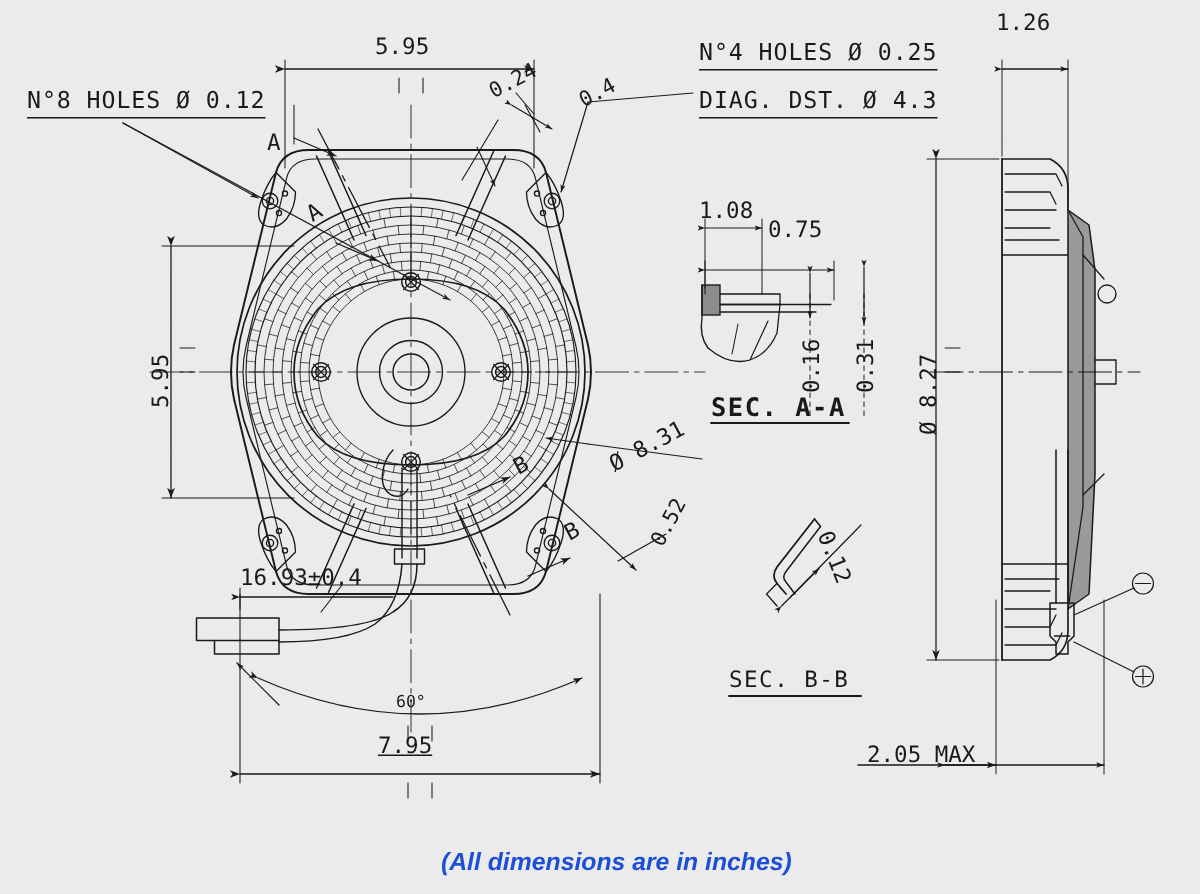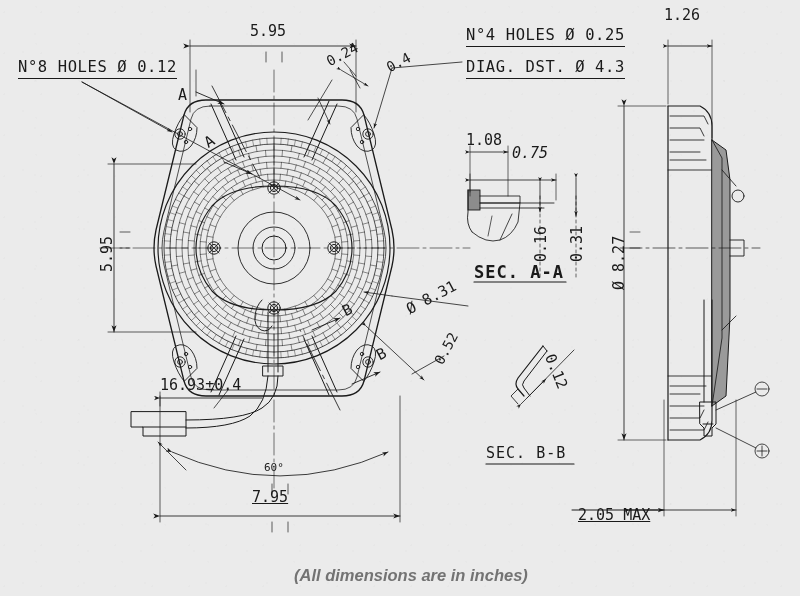--- a/index.html
+++ b/index.html
@@ -35,21 +35,21 @@
     font-family: "DejaVu Sans Mono", monospace;
     color: #1a1a1a;
     white-space: nowrap;
     line-height: 1;
   }
   .caption {
     position: absolute;
     font-family: "Liberation Sans", sans-serif;
     font-style: italic;
     font-weight: bold;
-    color: #737373;
+    color: #1d4ed8;
     white-space: nowrap;
   }
   .u { border-bottom: 1.4px solid #1a1a1a; padding-bottom: 2px; }
   .rot90 { transform-origin: 0 0; }
 </style>
 </head>
 <body>
 
 <div id="sheet">
 
@@ -716,27 +716,27 @@
   <div class="lbl" style="left:432px; top:360px; font-size:14px; transform:rotate(-62deg); transform-origin:0 0;">0.52</div>
 
   <div class="lbl" style="left:160px; top:378px; font-size:15px;">16.93±0.4</div>
 
   <div class="lbl" style="left:178px; top:88px; font-size:15px;">A</div>
   <div class="lbl" style="left:202px; top:138px; font-size:15px; transform:rotate(-32deg); transform-origin:0 0;">A</div>
   <div class="lbl" style="left:340px; top:306px; font-size:15px; transform:rotate(-28deg); transform-origin:0 0;">B</div>
   <div class="lbl" style="left:374px; top:350px; font-size:15px; transform:rotate(-28deg); transform-origin:0 0;">B</div>
 
   <div class="lbl" style="left:466px; top:112px; font-size:15px;margin-top:21px;">1.08</div>
-  <div class="lbl" style="left:512px; top:146px; font-size:15px;font-style:italic;">0.75</div>
+  <div class="lbl" style="left:512px; top:146px; font-size:15px;">0.75</div>
   <div class="lbl rot90" style="left:534px; top:262px; font-size:15px; transform:rotate(-90deg);">0.16</div>
   <div class="lbl rot90" style="left:570px; top:262px; font-size:15px; transform:rotate(-90deg);">0.31</div>
   <div class="lbl" style="left:474px; top:264px; font-size:17px; letter-spacing:1px;font-weight:bold;">SEC. A-A</div>
 
   <div class="lbl" style="left:556px; top:352px; font-size:15px; transform:rotate(68deg); transform-origin:0 0;">0.12</div>
   <div class="lbl" style="left:486px; top:446px; font-size:15px; letter-spacing:1px;">SEC. B-B</div>
 
   <div class="lbl" style="left:664px; top:8px; font-size:15px;">1.26</div>
   <div class="lbl rot90" style="left:612px; top:290px; font-size:15px; transform:rotate(-90deg);">Ø 8.27</div>
-  <div class="lbl" style="left:578px; top:508px; font-size:15px;text-decoration:underline;">2.05 MAX</div>
+  <div class="lbl" style="left:578px; top:496px; font-size:15px;">2.05 MAX</div>
 
   <div class="caption" style="left:294px; top:566px; font-size:16.5px;">(All dimensions are in inches)</div>
 
 </div>
 
 </body></html>

